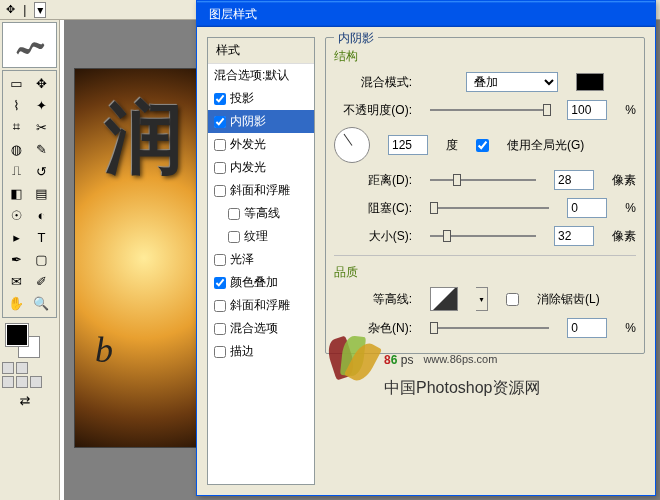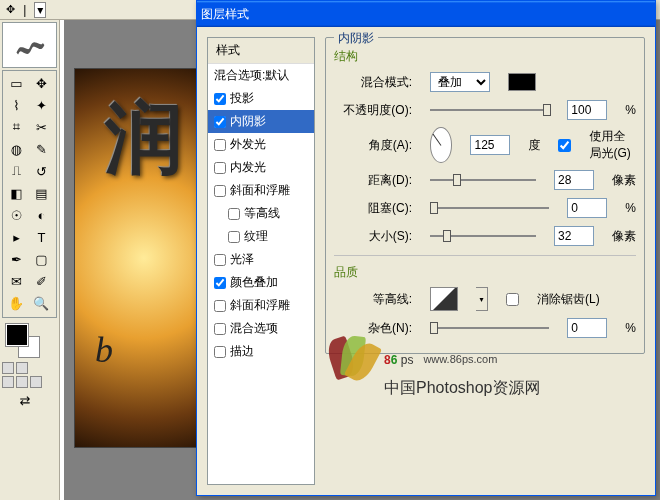--- a/index.html
+++ b/index.html
@@ -21,39 +21,39 @@
 .mode-row { display: flex; gap: 2px; margin: 2px; }
 .mode-sq { width: 12px; height: 12px; border: 1px solid #888; background: #ddd; }
 
 .canvas-area { position: absolute; left: 64px; top: 20px; right: 0; bottom: 0; background: #808080; }
 .doc { position: absolute; left: 10px; top: 48px; width: 140px; height: 380px; background: #fff; border: 1px solid #444; overflow: hidden; }
 .doc-bg { width: 100%; height: 100%; background: radial-gradient(circle at 50% 50%, #ffeb99 0%, #e8a030 40%, #6b3a10 80%, #2a1505 100%); display: flex; align-items: flex-start; justify-content: center; padding-top: 30px; }
 .doc-text { font-size: 78px; font-weight: bold; font-family: "SimHei", sans-serif; color: #2a2a2a; text-shadow: 2px 2px 4px rgba(0,0,0,.6), -1px -1px 1px #999; line-height: 1; }
 .doc-sub { position: absolute; left: 20px; top: 260px; font-size: 36px; font-style: italic; font-family: Georgia, serif; color: #222; }
 
 .dialog { position: absolute; left: 196px; top: 0; width: 460px; height: 496px; background: #ece9d8; border: 1px solid #0055ea; box-shadow: 2px 2px 6px rgba(0,0,0,.3); }
-.titlebar { height: 26px; background: linear-gradient(to bottom, #3a95ff 0%, #0055ea 8%, #0055ea 92%, #003db0 100%); color: #fff; display: flex; align-items: center; padding: 0 4px; font-size: 13px; }
+.titlebar { height: 26px; background: linear-gradient(to bottom, #3a95ff 0%, #0055ea 8%, #0055ea 92%, #003db0 100%); color: #fff; display: flex; align-items: center; padding: 0 12px; font-size: 13px; }
 .dialog-body { padding: 10px; display: flex; gap: 10px; height: calc(100% - 26px); }
 
 .style-list { width: 108px; border: 1px solid #919b9c; background: #fff; }
 .style-hdr { padding: 4px 8px; font-weight: normal; border-bottom: 1px solid #ddd; background: #ece9d8; }
 .style-item { padding: 3px 6px; display: flex; align-items: center; gap: 4px; cursor: pointer; }
 .style-item.indent { padding-left: 20px; }
 .style-item.sel { background: #316ac5; color: #fff; }
 .style-item input[type=checkbox] { width: 12px; height: 12px; }
 
 .settings { flex: 1; display: flex; flex-direction: column; gap: 8px; }
 .group { border: 1px solid #919b9c; border-radius: 2px; padding: 10px 8px 8px; position: relative; }
 .group-title { position: absolute; top: -8px; left: 8px; background: #ece9d8; padding: 0 4px; color: #1a3e7a; }
 .subgroup-title { color: #4d7c0f; margin-bottom: 6px; }
 .row { display: flex; align-items: center; gap: 18px; margin-bottom: 6px; min-height: 22px; }
 .row label { min-width: 78px; text-align: right; }
 select, input[type=text] { border: 1px solid #7f9db9; height: 20px; background: #fff; padding: 0 3px; }
 input[type=text] { width: 40px; text-align: left; }
-select { width: 60px; }
+select { width: 92px; margin-left: 36px; }
 .color-sw { width: 28px; height: 18px; background: #000; border: 1px solid #888; }
 .slider { flex: 1; height: 18px; position: relative; max-width: 120px; }
 .slider-track { position: absolute; left: 0; right: 0; top: 8px; height: 2px; background: #888; }
 .slider-thumb { position: absolute; top: 3px; width: 8px; height: 12px; background: #ece9d8; border: 1px solid #555; }
 .angle-dial { width: 36px; height: 36px; border: 1px solid #888; border-radius: 50%; background: #fff; position: relative; }
 .angle-dial::after { content: ""; position: absolute; left: 50%; top: 50%; width: 14px; height: 1px; background: #333; transform-origin: left; transform: rotate(-125deg); }
 .contour-sw { width: 28px; height: 24px; border: 1px solid #888; background: linear-gradient(135deg, #fff 0%, #fff 48%, #333 52%, #333 100%); }
 .drop { width: 12px; height: 24px; border: 1px solid #888; border-left: none; background: #ece9d8; display: flex; align-items: center; justify-content: center; font-size: 8px; }
 
 .watermark { position: absolute; left: 328px; top: 334px; pointer-events: none; display: flex; align-items: center; gap: 6px; }
@@ -231,21 +231,20 @@
           <label><span>不透明度(O):</span></label>
           <div class="slider">
               <div class="slider-track"></div>
               <div class="slider-thumb" style="left:95%"></div>
             </div>
           <input type="text" value="100" style="">
           <span>%</span>
         </div>
 
         <div class="row">
-          <label>角度(A):</label>
           <div class="angle-dial"></div>
           <input type="text" value="125" style="">
           <span>度</span>
           <input type="checkbox" checked="" style="">
           <span>使用全局光(G)</span>
         </div>
 
         <div class="row">
           <label>距离(D):</label>
           <div class="slider">

